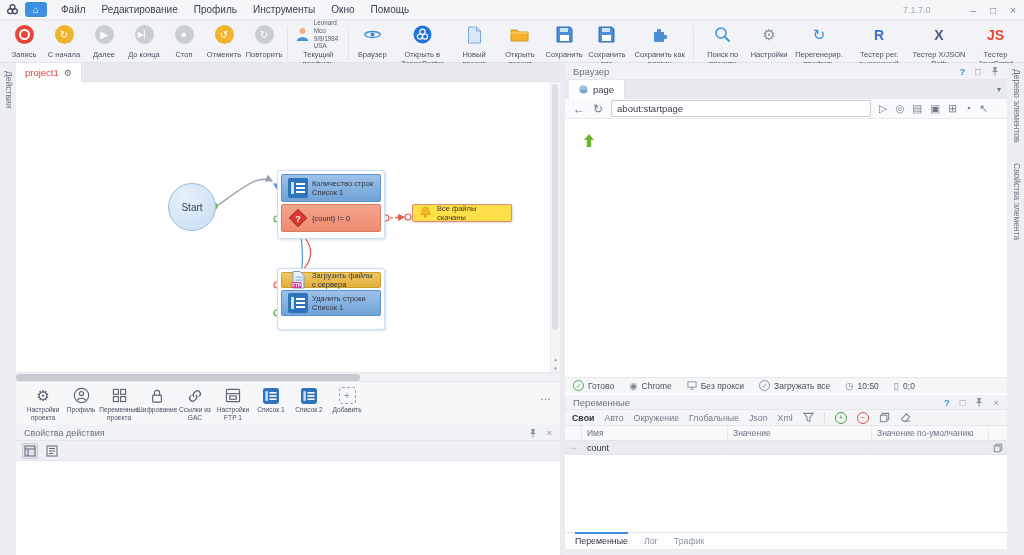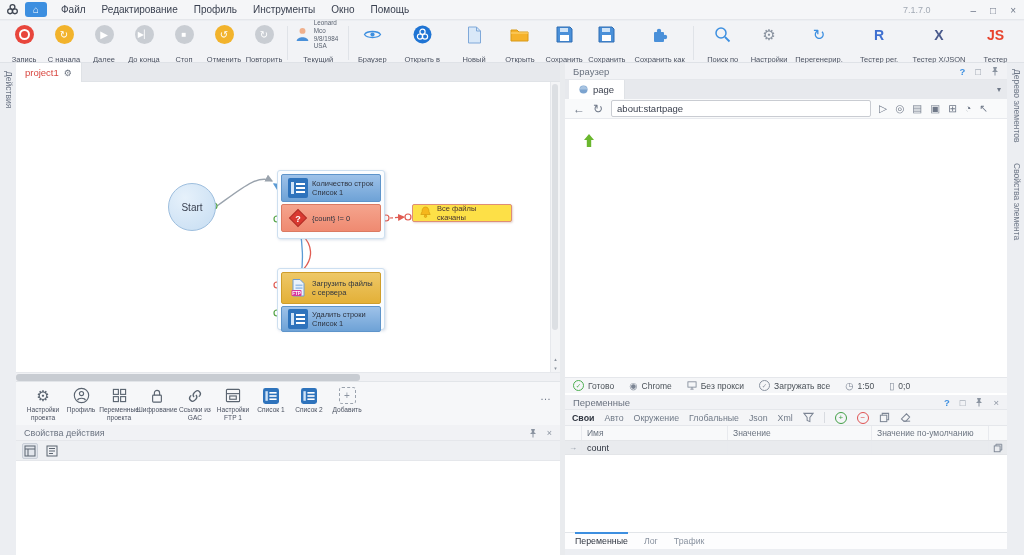--- a/index.html
+++ b/index.html
@@ -11,21 +11,21 @@
   .titlebar{left:0;top:0;width:1024px;height:20px;background:#f5f6f8;border-bottom:1px solid #e5e7eb;display:flex;align-items:center;padding-left:6px;box-sizing:border-box;}
   .homebtn{width:22px;height:15px;background:#3d8fe0;border-radius:3px;color:#fff;display:flex;align-items:center;justify-content:center;font-size:10px;margin:0 6px;}
   .menu-item{font-size:10px;color:#3a4150;padding:0 8px;line-height:20px;}
   .tb-right{position:absolute;right:8px;top:0;height:20px;display:flex;align-items:center;gap:14px;color:#8a93a0;}
   .ver{font-size:9px;color:#a2a9b4;margin-right:26px;}
   .winctl{font-size:10px;color:#6f7888;}
   
   .toolbar{left:0;top:21px;width:1024px;height:42px;background:#f2f3f6;border-bottom:1px solid #dfe2e7;display:flex;align-items:flex-start;padding:3px 2px 0 4px;box-sizing:border-box;}
   .tb{min-width:34px;max-width:54px;padding:0 3px;display:flex;flex-direction:column;align-items:center;}
   .tb .ic{height:21px;display:flex;align-items:center;justify-content:center;}
-  .tb .lbl{font-size:7.5px;line-height:1.15;text-align:center;color:#4a5160;margin-top:11px;}
+  .tb .lbl{font-size:7.5px;line-height:1.15;text-align:center;color:#4a5160;margin-top:6px;}
   .cic{width:19px;height:19px;border-radius:50%;color:#fff;display:flex;align-items:center;justify-content:center;font-size:10px;line-height:1;}
   .c-red{background:#e8463c;}.c-yel{background:#f2b32c;}.c-gray{background:#c9cdd3;}
   .reccore{width:7px;height:7px;border:2px solid #fff;border-radius:50%;}
   .tsep{width:1px;height:34px;background:#e0e3e8;margin:2px 3px 0;}
   .tb.profile{max-width:80px;}
   .prow{display:flex;align-items:center;gap:3px;height:21px;}
   .ptxt{font-size:6.3px;color:#5a6270;line-height:1.25;text-align:left;}
   .bigletter{font-weight:bold;font-size:14px;}
   .bl-blue{color:#3e6fd0;}.bl-x{color:#4a5a8c;}.bl-js{color:#e8432d;}
   
@@ -35,21 +35,21 @@
   .ptab{height:19px;background:#fff;display:flex;align-items:center;gap:5px;padding:0 9px;border-right:1px solid #dfe2e6;}
   .ptab .nm{color:#d8453e;font-size:9.5px;}
   .ptab .g{color:#6b7380;font-size:9px;}
   .canvas{left:16px;top:82px;width:544px;height:290px;background:#fff;overflow:hidden;}
   .edges{position:absolute;left:0;top:0;}
   .gbox{position:absolute;background:#fbfdff;border:1px solid #cddff0;border-radius:3px;box-shadow:1px 1px 3px rgba(110,140,175,.28);box-sizing:border-box;padding:3px;}
   .arow{display:flex;align-items:center;gap:4px;border-radius:2px;box-sizing:border-box;padding:2px 6px;margin-bottom:2px;}
   .arow .t{font-size:7.5px;line-height:1.2;color:#2e3440;}
   .r-blue{background:linear-gradient(#9ec2e9,#6ea2d6);border:1px solid #5e94ca;height:28px;}
   .r-red{background:linear-gradient(#f5a48d,#ef8a71);border:1px solid #db7a62;height:28px;}
-  .r-yel{background:linear-gradient(#eec867,#e3b038);border:1px solid #cf9e2b;height:32px;}
+  .r-yel{background:linear-gradient(#eec867,#e3b038);border:1px solid #cf9e2b;height:16px;}
   .start{position:absolute;left:152px;top:101px;width:46px;height:46px;border-radius:50%;background:radial-gradient(circle at 35% 30%,#e6f1fb,#c6ddf2);border:1px solid #9dbede;display:flex;align-items:center;justify-content:center;font-size:10px;color:#3a4150;}
   .bell{position:absolute;left:396px;top:122px;width:100px;height:18px;background:#fde047;border:1px solid #de8e77;border-radius:2px;display:flex;align-items:center;gap:4px;padding:0 5px;box-sizing:border-box;box-shadow:1px 1px 2px rgba(150,90,70,.25);}
   .bell .t{font-size:7.5px;color:#4a3530;}
   .vscroll{position:absolute;right:0;top:0;bottom:0;width:9px;background:#f3f4f6;border-left:1px solid #e6e8ec;}
   .vthumb{position:absolute;left:1px;top:2px;width:6px;height:246px;background:#dcdfe3;border-radius:3px;}
   .varr{position:absolute;left:0;width:9px;font-size:5px;color:#8a919c;text-align:center;}
   .hscroll{left:16px;top:372px;width:544px;height:9px;background:#f0f1f4;border-top:1px solid #e6e8ec;box-sizing:border-box;}
   .hthumb{position:absolute;left:0;top:1px;width:344px;height:7px;background:#c8ccd2;border-radius:3px;}
   
   .iconbar{left:16px;top:381px;width:544px;height:44px;background:#f6f7f9;border-top:1px solid #e2e5e9;box-sizing:border-box;display:flex;padding:4px 0 0 8px;}
@@ -637,21 +637,21 @@
             </svg>
           </span>
           <span>Без прокси</span>
         </span>
       <span class="sitem">
           <span class="okg">✓</span>
           <span>Загружать все</span>
         </span>
       <span class="sitem">
           <span class="sic">◷</span>
-          <span>1:50</span>
+          <span>10:50</span>
         </span>
       <span class="sitem">
           <span class="sic">▯</span>
           <span>0;0</span>
         </span>
     </div>
   </div>
 
   <div class="vpanel abs">
     <div class="bphead" style="height:15px;">

